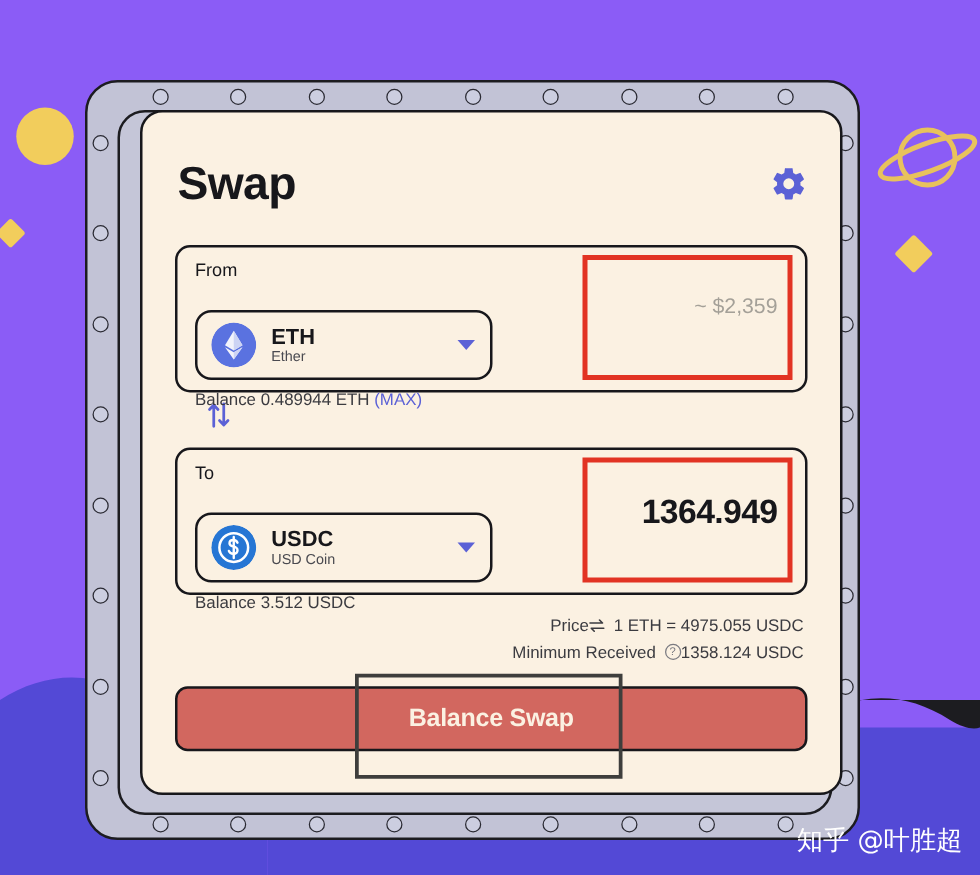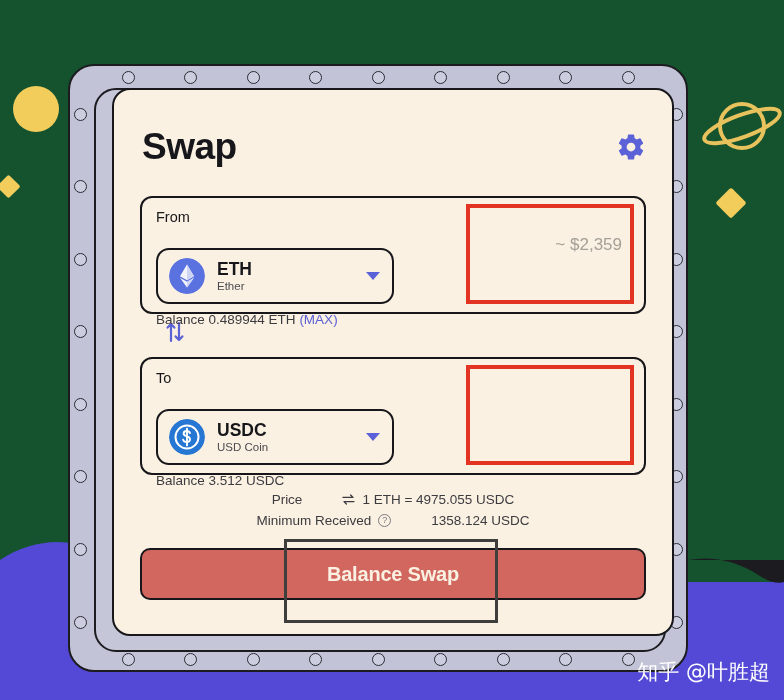--- a/index.html
+++ b/index.html
@@ -5,21 +5,21 @@
   * { box-sizing: border-box; margin: 0; padding: 0; }
   html, body {
     width: 784px; height: 700px;
     overflow: hidden;
     background: #1c1c20;
     font-family: "Liberation Sans", sans-serif;
   }
   #stage {
     position: relative;
     width: 784px; height: 700px;
-    background: #14532d;
+    background: #8b5cf6;
     overflow: hidden;
   }
 
   
   .bg-purple {
     position: absolute; left: 0; bottom: 0;
     width: 784px; height: 180px;
     z-index: 1;
   }
   .deco { position: absolute; z-index: 2; }
@@ -164,22 +164,22 @@
 
   
   .swap-arrows {
     margin: 5px 0 0 22px;
     width: 26px; height: 26px; cursor: pointer;
   }
 
   
   .info { margin-top: 14px; padding: 0 3px; }
   .info-row {
-    display: flex; align-items: center; justify-content: center;
-    font-size: 13.5px; color: #3b3b40; height: 21px; gap: 40px;
+    display: flex; align-items: center; justify-content: flex-end;
+    font-size: 13.5px; color: #3b3b40; height: 21px;
   }
   .info-left { display: flex; align-items: center; gap: 7px; }
   .info-right { display: flex; align-items: center; gap: 7px; }
   .q-icon {
     display: inline-block; width: 13px; height: 13px;
     border: 1.2px solid #7a7a80; border-radius: 50%;
     font-size: 9px; line-height: 11px; text-align: center; color: #7a7a80;
   }
 
   
@@ -334,20 +334,21 @@
             <path d="M18 9.6 L18 26.4" stroke="#ffffff" stroke-width="1.9" stroke-linecap="round"></path>
           </svg>
           <div class="token-text">
             <div class="token-symbol">USDC</div>
             <div class="token-name">USD Coin</div>
           </div>
           <div class="chev"></div>
         </div>
 
         <div class="amount-box">
+          <div class="amount-value">1364.949</div>
         </div>
       </div>
 
       <div class="balance-row">
         <span>Balance 3.512 USDC</span>
       </div>
     </div>
 
     
     <div class="info">

